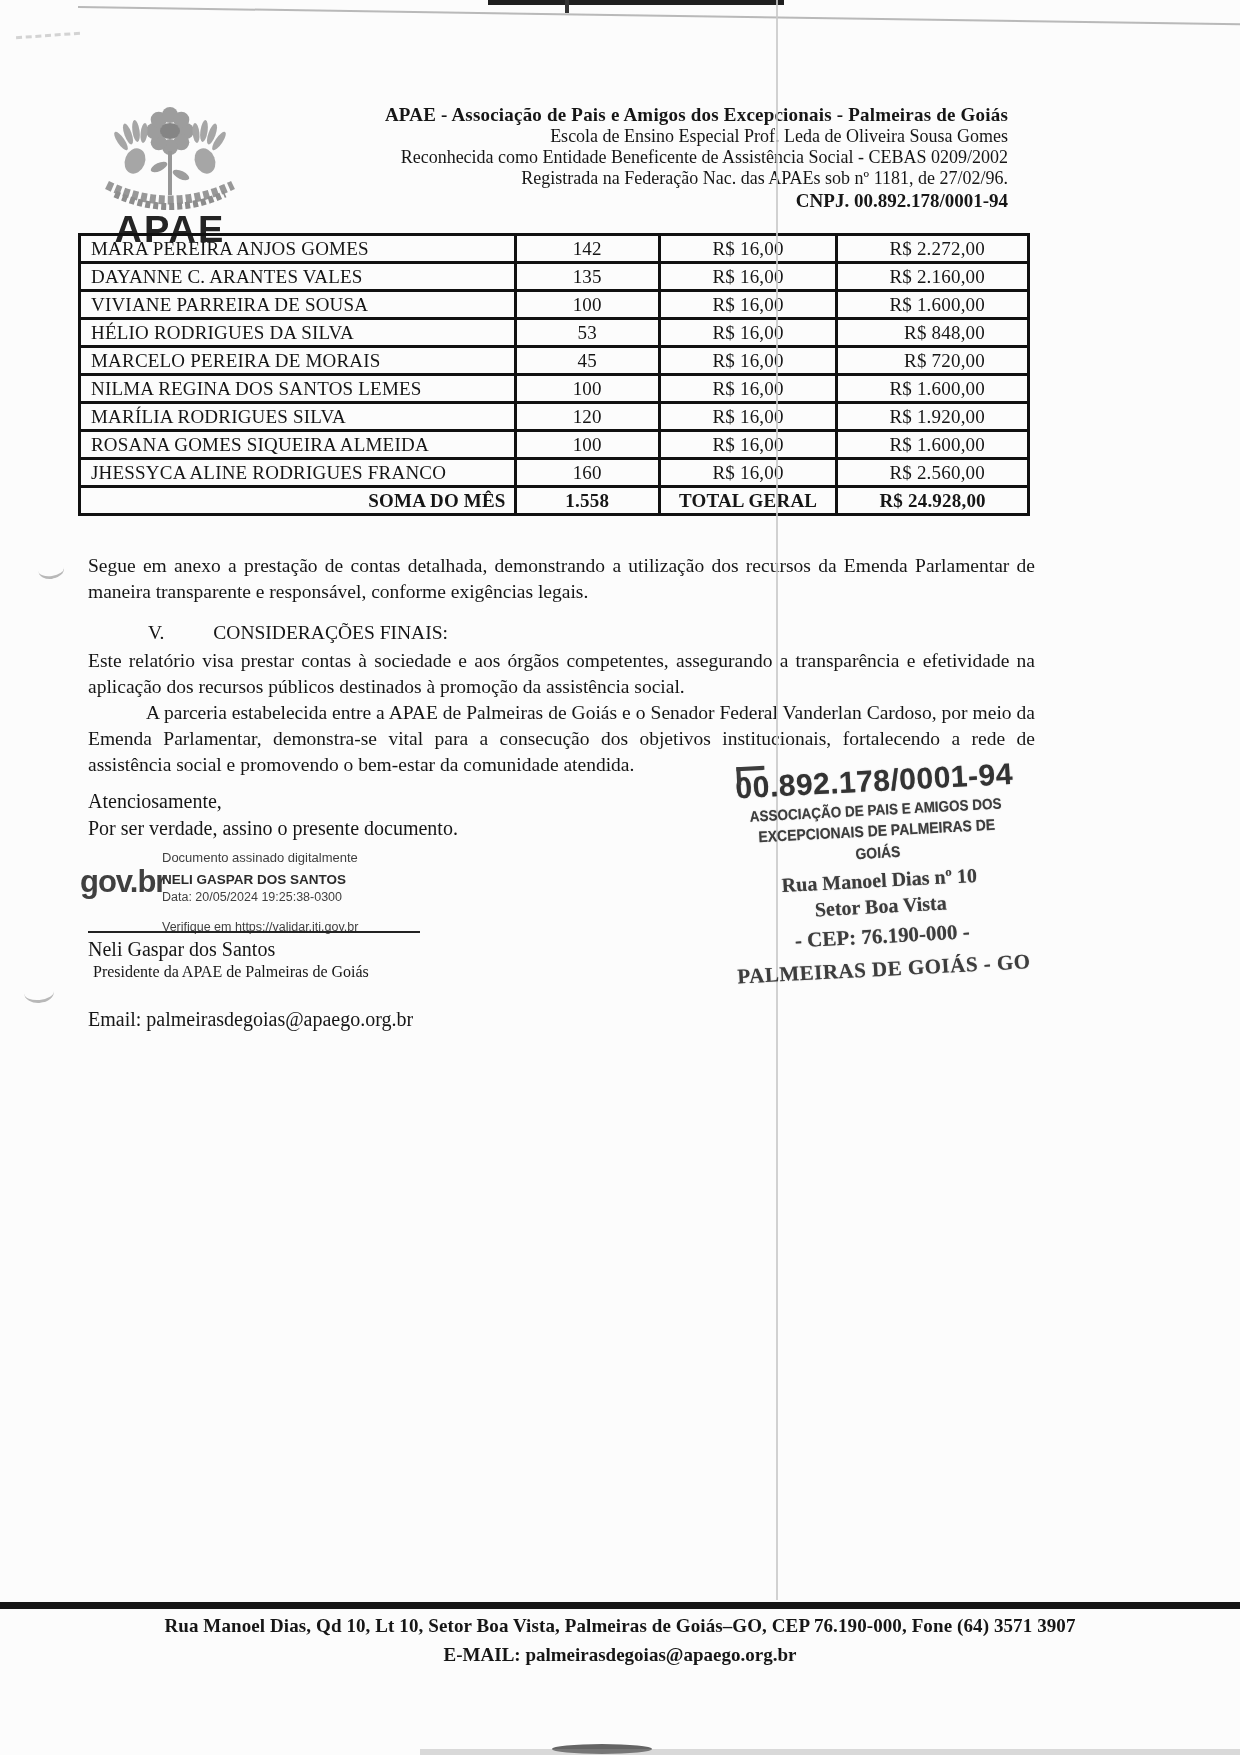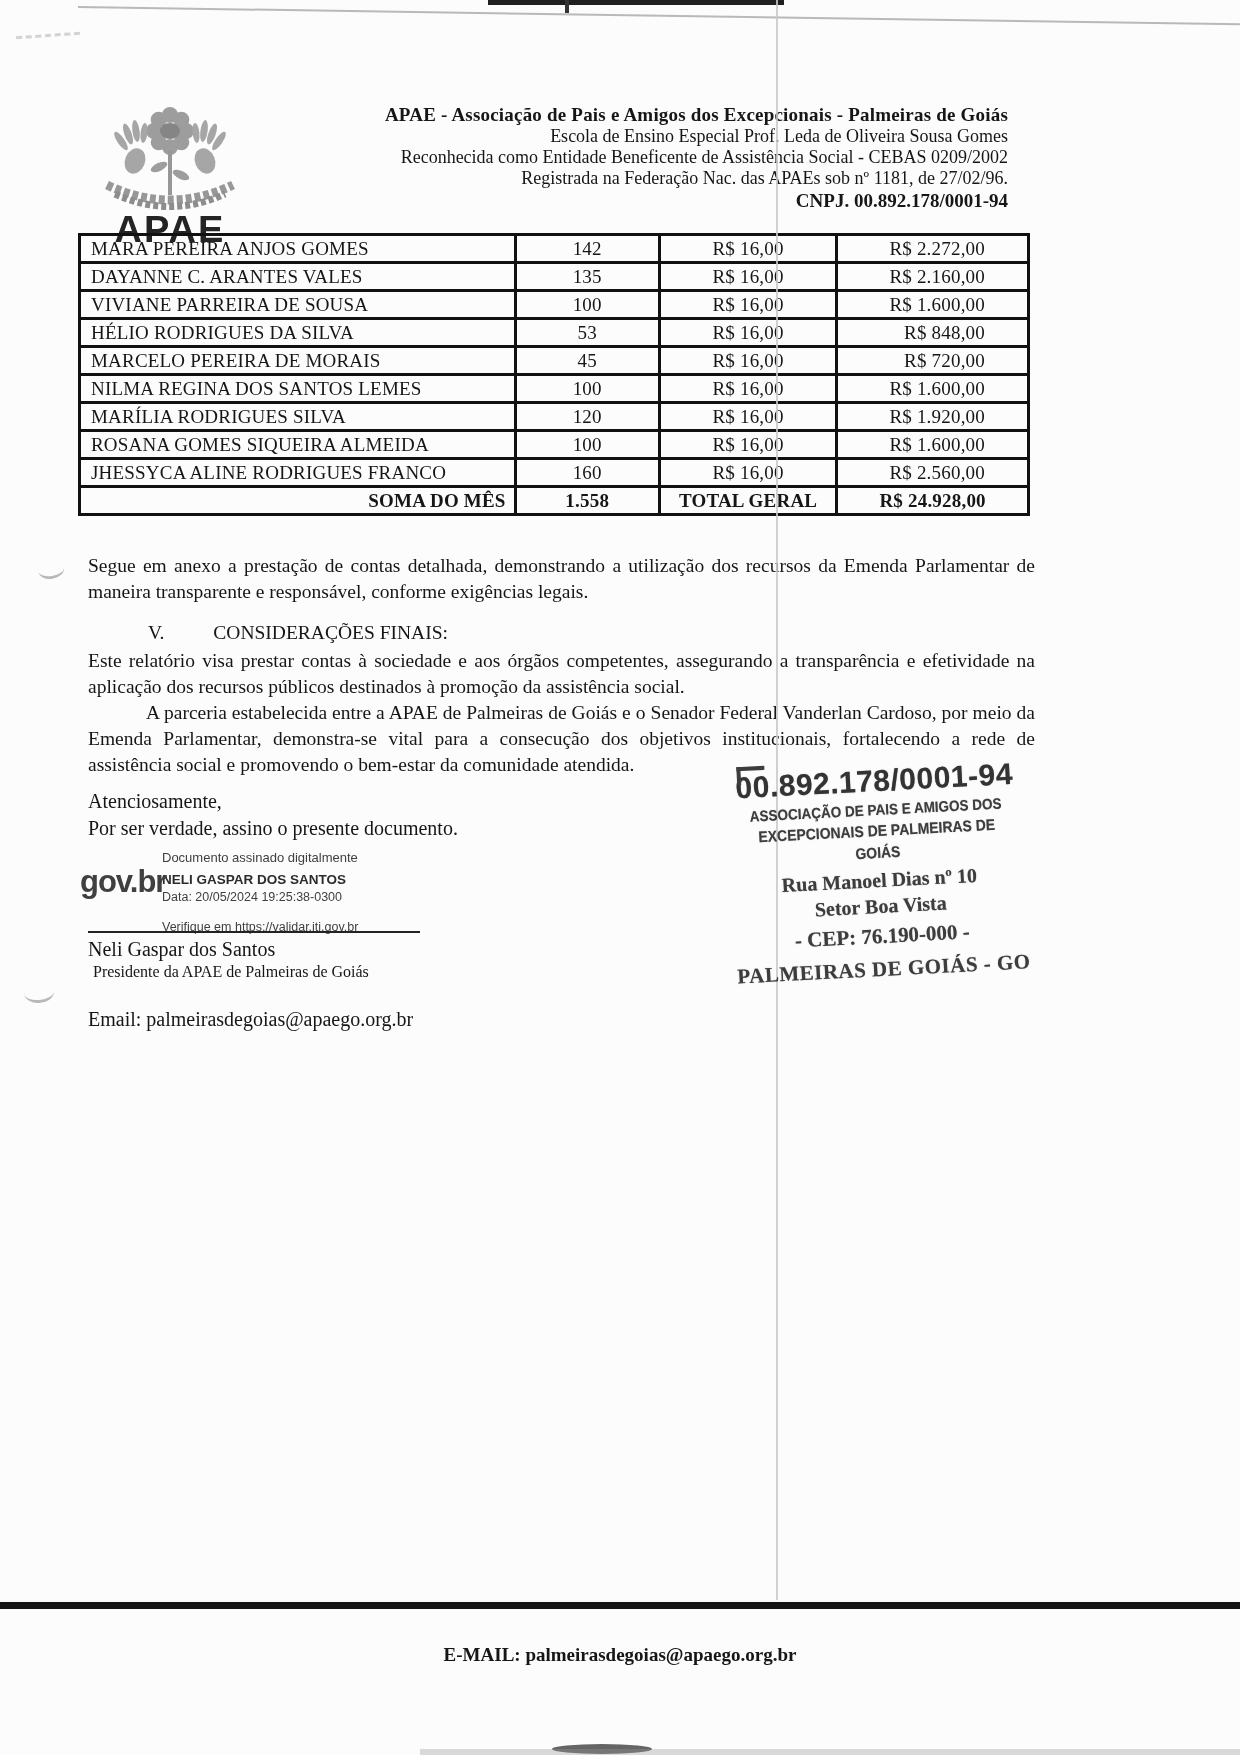--- a/index.html
+++ b/index.html
@@ -254,15 +254,16 @@
     <div class="s-cnpj">00.892.178/0001-94</div>
     <div class="s-cond s-l1">ASSOCIAÇÃO DE PAIS E AMIGOS DOS</div>
     <div class="s-cond s-l2">EXCEPCIONAIS DE PALMEIRAS DE GOIÁS</div>
     <div class="s-serif s-l3">Rua Manoel Dias nº 10</div>
     <div class="s-serif s-l4">Setor Boa Vista</div>
     <div class="s-serif s-l5">- CEP: 76.190-000 -</div>
     <div class="s-serif s-l6">PALMEIRAS DE GOIÁS - GO</div>
   </div>
 
   <div class="footer-rule"></div>
+  <div class="footer-line1">Rua Manoel Dias, Qd 10, Lt 10, Setor Boa Vista, Palmeiras de Goiás–GO, CEP 76.190-000, Fone (64) 3571 3907</div>
   <div class="footer-line2">E-MAIL: palmeirasdegoias@apaego.org.br</div>
 
 </div>
 
 </body></html>

